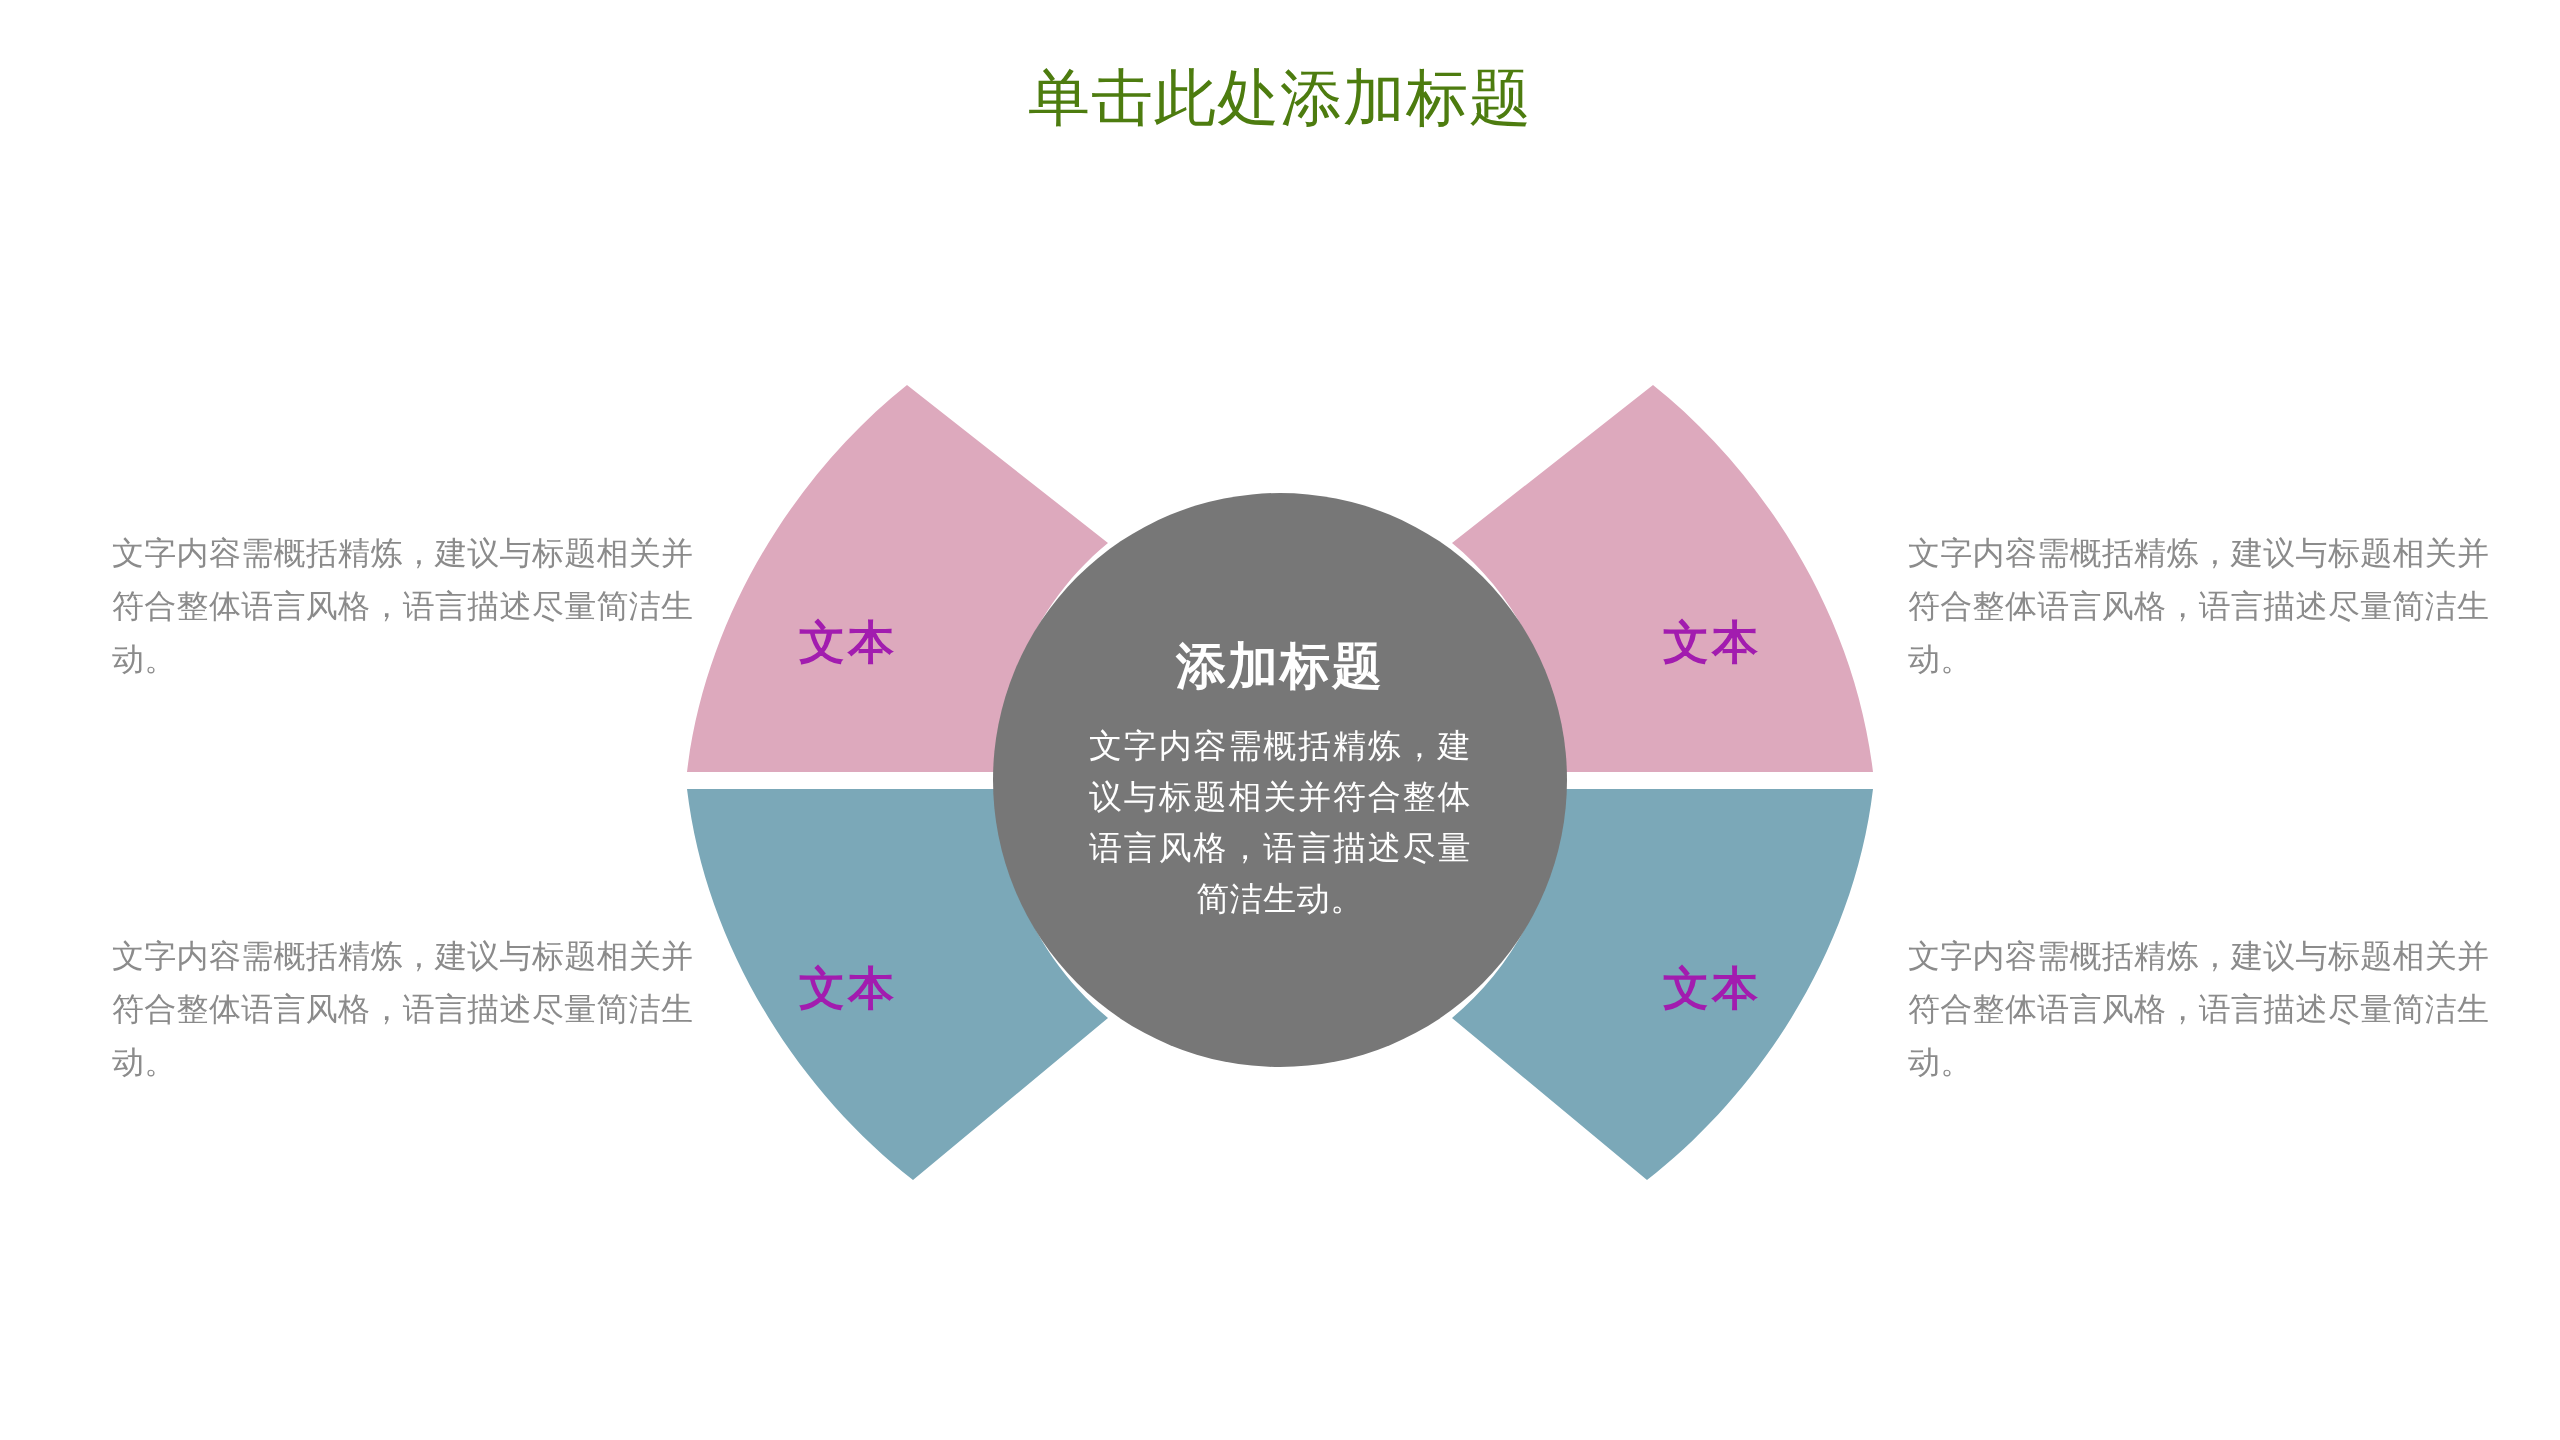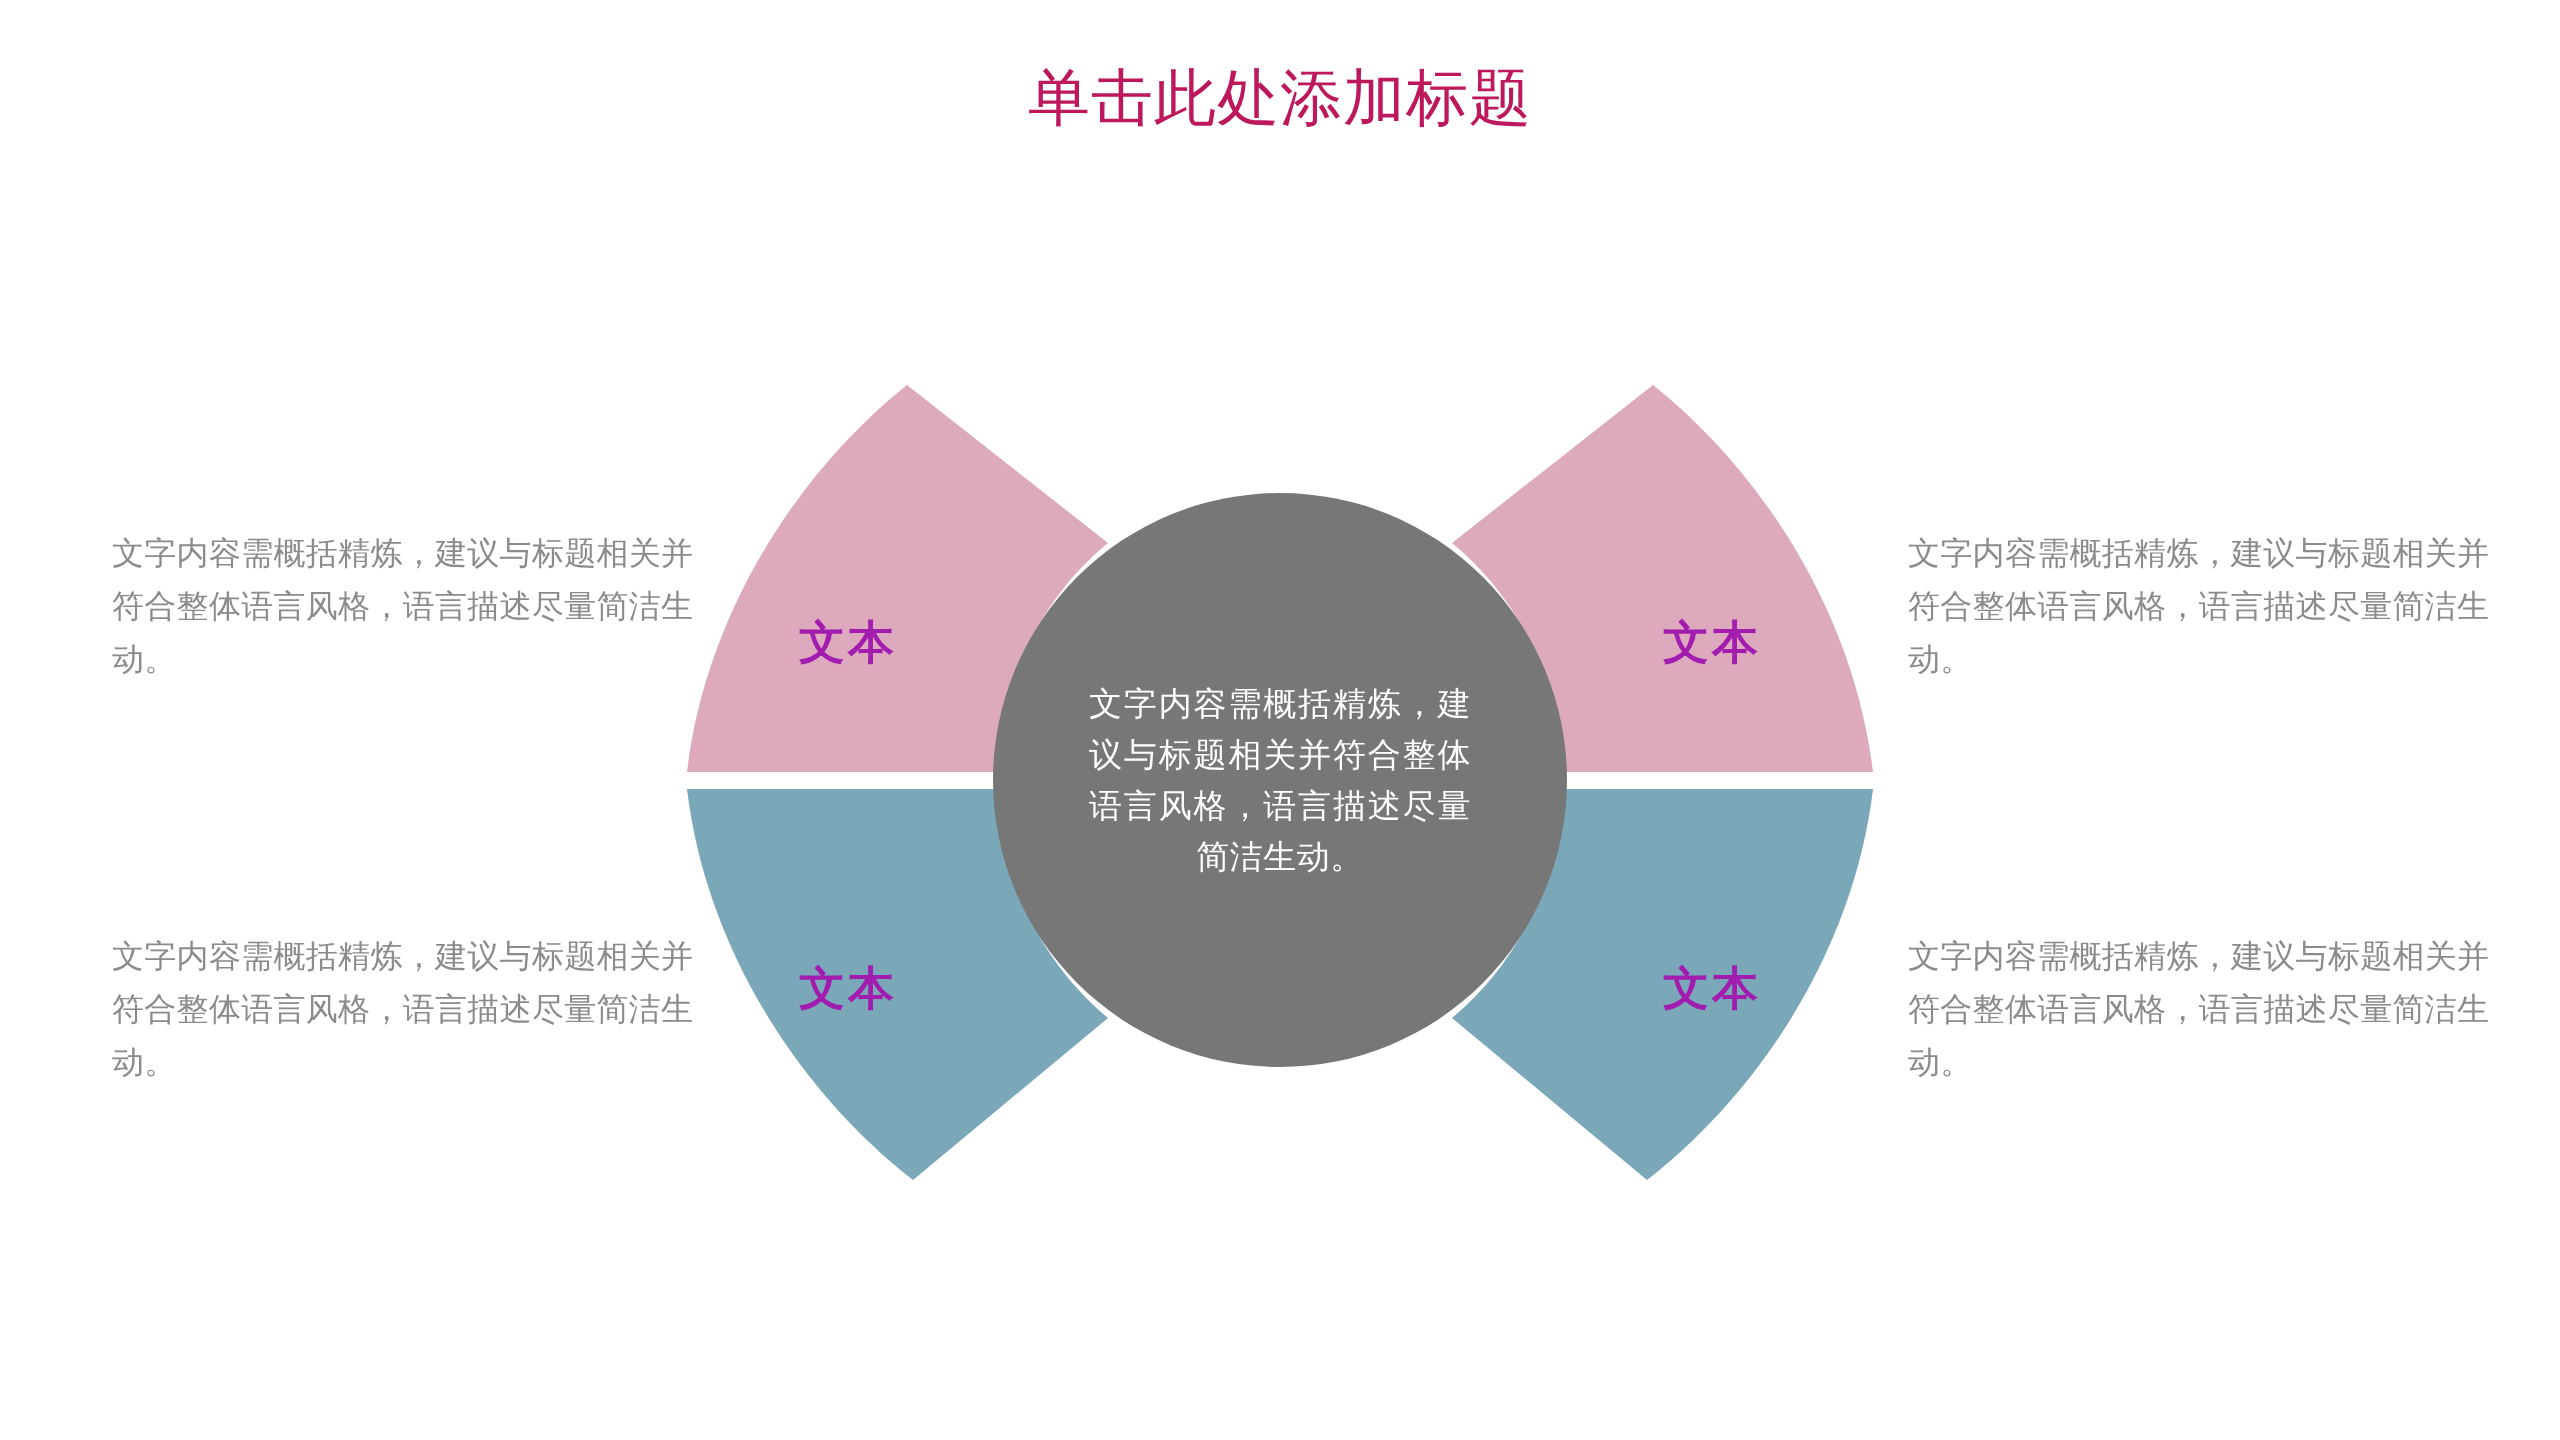--- a/index.html
+++ b/index.html
@@ -107,21 +107,21 @@
   .side-text.left  { left: 112px;  text-align: left; }
   .side-text.right { left: 1908px; text-align: left; }
   .side-text.row-top    { top: 527px; }
   .side-text.row-bottom { top: 930px; }
 </style>
 </head>
 <body>
 
 <div id="slide" style="background: rgb(255, 255, 255);">
 
-  <div class="slide-title" style="color: #be185d;">单击此处添加标题</div>
+  <div class="slide-title" style="color: #4d7c0f;">单击此处添加标题</div>
 
   <svg id="diagram" viewBox="0 0 2560 1440" width="2560" height="1440">
 
     <path fill="#dda9bd" d="M 907 385
              C 800 470, 706 612, 687 772
              L 1000 772
              C 1000 680, 1042 597, 1108 543
              Z"></path>
 
     <path fill="#7ba8b8" d="M 687 789
@@ -144,20 +144,21 @@
 
     <circle cx="1280" cy="780" r="287" fill="#777777"></circle>
   </svg>
 
   <div class="petal-label tl">文本</div>
   <div class="petal-label bl">文本</div>
   <div class="petal-label tr">文本</div>
   <div class="petal-label br">文本</div>
 
   <div class="center-block" style="color: rgb(255, 255, 255);">
+    <div class="center-title">添加标题</div>
     <div class="center-body">文字内容需概括精炼，建议与标题相关并符合整体语言风格，语言描述尽量简洁生动。</div>
   </div>
 
   <div class="side-text left row-top" style="color: rgb(139, 139, 139);">文字内容需概括精炼，建议与标题相关并符合整体语言风格，语言描述尽量简洁生动。</div>
 
   <div class="side-text left row-bottom" style="color: rgb(139, 139, 139);">文字内容需概括精炼，建议与标题相关并符合整体语言风格，语言描述尽量简洁生动。</div>
 
   <div class="side-text right row-top" style="color: rgb(139, 139, 139);">文字内容需概括精炼，建议与标题相关并符合整体语言风格，语言描述尽量简洁生动。</div>
 
   <div class="side-text right row-bottom" style="color: rgb(139, 139, 139);">文字内容需概括精炼，建议与标题相关并符合整体语言风格，语言描述尽量简洁生动。</div>

